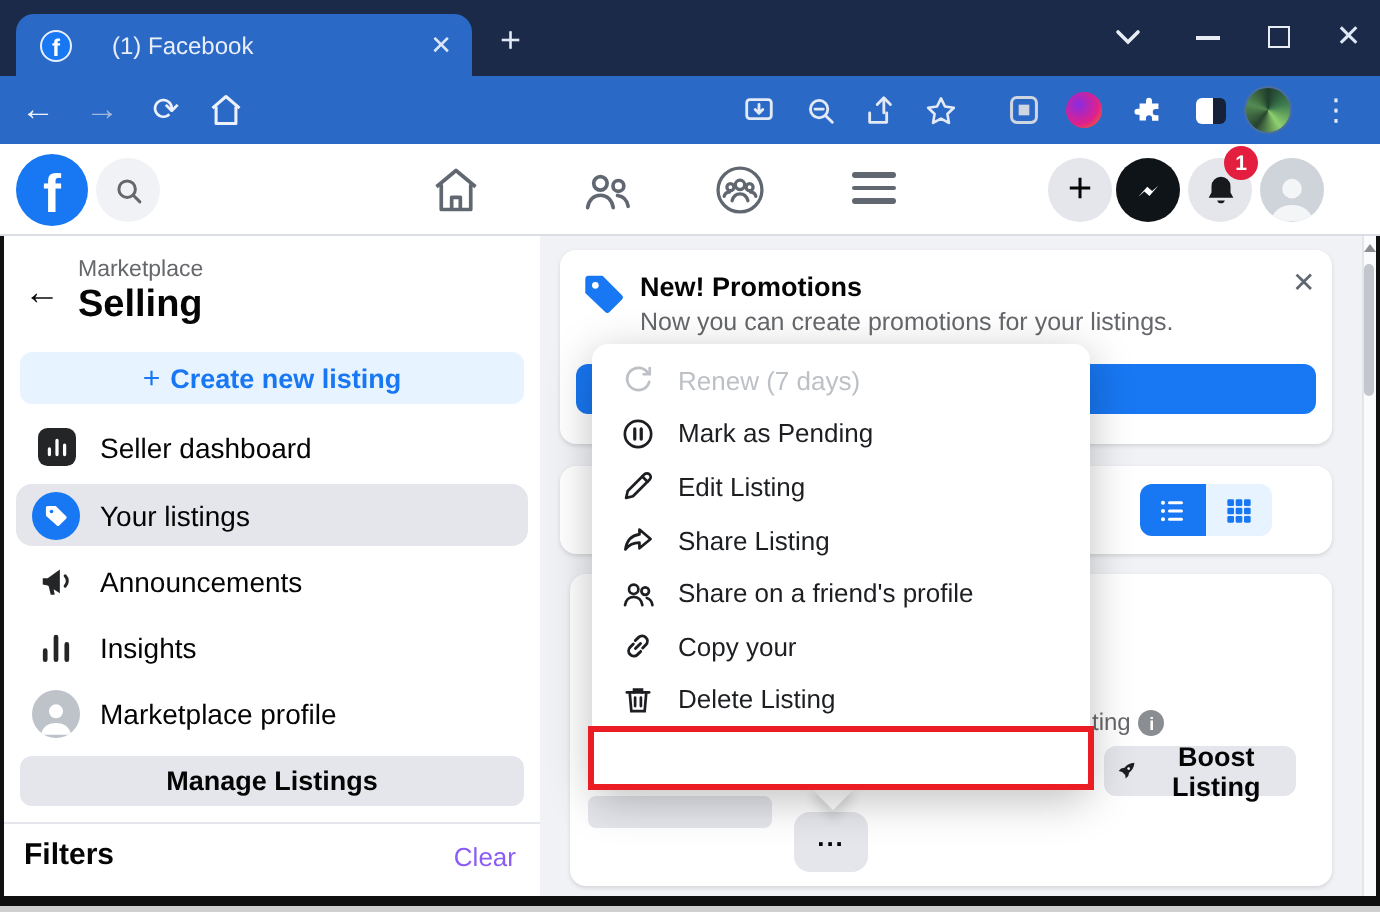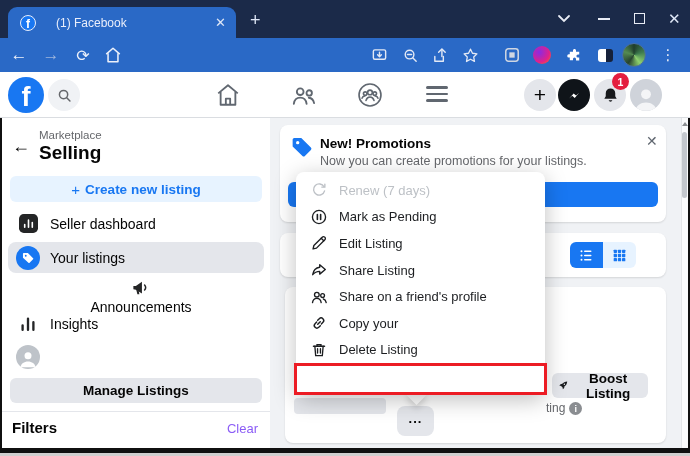--- a/index.html
+++ b/index.html
@@ -1,20 +1,20 @@
 <!DOCTYPE html>
 <html><head>
 <meta charset="utf-8">
 <style>
   html,body{margin:0;padding:0;background:#fff;}
   *{box-sizing:border-box;}
   #window{position:relative;width:690px;height:456px;overflow:hidden;
     font-family:"Liberation Sans","DejaVu Sans",sans-serif;background:#fff;}
   .abs{position:absolute;}
-  .flex{display:flex;align-items:flex-end;margin-top:47px;}
+  .flex{display:flex;align-items:flex-end;}
   .circle{border-radius:50%;}
   svg{display:block;}
 
   
   #titlebar{left:0;top:0;width:690px;height:38px;background:#1b2a49;}
   #tab{left:8px;top:7px;width:228px;height:31px;background:#2a69c6;border-radius:9px 9px 0 0;
        display:flex;align-items:center;padding:0 10px 0 12px;}
   #tab .title{color:#e9eefb;font-size:12px;flex:1;margin-left:20px;white-space:nowrap;overflow:hidden;}
   .chrome-glyph{color:#dfe7f6;font-size:14px;line-height:1;}
   #toolbar{left:0;top:38px;width:690px;height:34px;background:#2a69c6;}
@@ -232,21 +232,21 @@
     </div>
     <div class="side-row active" style="top:124px;">
       <span class="ic circle" style="background:#1877f2;">
         <svg width="14" height="14" viewBox="0 0 20 20">
             <path fill="#fff" d="M2.8 9.8V4a1.2 1.2 0 0 1 1.2-1.2h5.8l7.4 7.4a1.2 1.2 0 0 1 0 1.7l-4.9 4.9a1.2 1.2 0 0 1-1.7 0L2.8 9.8z"></path>
             <circle cx="6.8" cy="6.8" r="1.3" fill="#1877f2"></circle>
           </svg>
       </span>
       <span class="lbl">Your listings</span>
     </div>
-    <div class="side-row" style="top:157px;flex-direction:column;">
+    <div class="side-row" style="top:157px;">
       <span class="ic">
         <svg width="19" height="19" viewBox="0 0 20 20">
             <path fill="#242526" d="M2.5 8.5v3.4l2.6.5 6.4 4V4l-6.4 4.5z"></path>
             <path d="M14.3 7.3a3.8 3.8 0 0 1 0 5.4" stroke="#242526" stroke-width="1.6" fill="none" stroke-linecap="round"></path>
             <path fill="#242526" d="M5.6 12.6l1.1 4.6h2.1l-.8-4.2z"></path>
           </svg>
       </span>
       <span class="lbl">Announcements</span>
     </div>
     <div class="side-row" style="top:190px;">
@@ -257,20 +257,21 @@
       </span>
       <span class="lbl">Insights</span>
     </div>
     <div class="side-row" style="top:223px;">
       <span class="ic circle" style="background:#bec3c9;overflow:hidden;">
         <svg width="20" height="20" viewBox="0 0 24 24" fill="#fff" style="margin-top:5px;">
             <circle cx="12" cy="8" r="4.2"></circle>
             <path d="M3 22c.6-4.4 4.3-7 9-7s8.4 2.6 9 7z"></path>
           </svg>
       </span>
+      <span class="lbl">Marketplace profile</span>
     </div>
 
     <button class="abs btn-gray" style="left:8px;top:260px;width:252px;height:25px;">
       <span>Manage Listings</span>
     </button>
     <div class="abs" style="left:0;top:293px;width:268px;height:1px;background:#e4e6eb;"></div>
     <div class="abs" style="left:10px;top:301px;font-size:15px;font-weight:700;color:#050505;">Filters</div>
     <div class="abs" style="right:12px;top:303px;font-size:13px;color:#8b5cf6;text-align:right;">Clear</div>
   </div>
 

